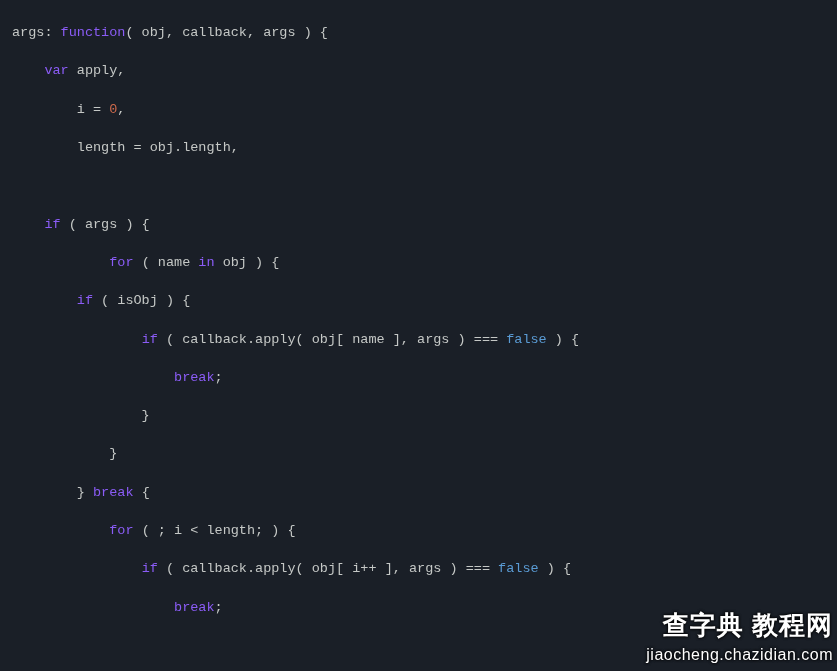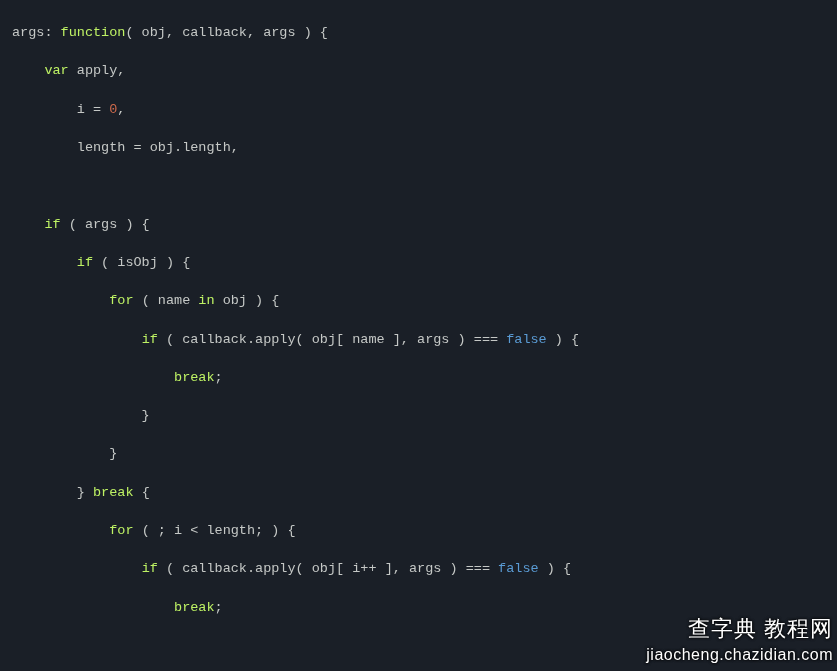--- a/index.html
+++ b/index.html
@@ -15,55 +15,55 @@
     position: relative;
   }
   .code-area {
     padding: 4px 0 4px 12px;
     white-space: pre;
   }
   .top-section {
     background: #1a1f27;
   }
   .line { display: block; min-height: 19px; }
-  .kw { color: #bef264; margin-top: 28px; }        
+  .kw { color: #8b5cf6; margin-top: 28px; }        
   .lit { color: #5a9bd4; }       
   .num { color: #cf6a4c; }
   .watermark {
     position: absolute;
     right: 4px;
     bottom: 4px;
     text-align: right;
     color: #fff;
     font-family: "Microsoft YaHei", sans-serif;
     text-shadow: 0 0 3px #000, 0 0 3px #000;
     pointer-events: none;
   }
   .watermark .big {
-    font-size: 22px;
-    font-weight: normal;
+    font-size: 26px;
+    font-weight: bold;
     letter-spacing: 1px;
   }
   .watermark .small {
     font-size: 16px;
     letter-spacing: 0.5px;
   }
 </style>
 </head>
 <body>
 
 <div class="top-section code-area">
 <span class="line"><span>args: </span><span class="kw">function</span><span>( obj, callback, args ) {</span></span>
 <span class="line"><span>    </span><span class="kw">var</span><span> apply,</span></span>
 <span class="line"><span>        i = </span><span class="num">0</span><span>,</span></span>
 <span class="line"><span>        length = obj.length,</span></span>
 <span class="line"><span></span></span>
 <span class="line"><span>    </span><span class="kw">if</span><span> ( args ) {</span></span>
+<span class="line"><span>            </span><span class="kw">for</span><span> ( name </span><span class="kw">in</span><span> obj ) {</span></span>
 <span class="line"><span>        </span><span class="kw">if</span><span> ( isObj ) {</span></span>
-<span class="line"><span>            </span><span class="kw">for</span><span> ( name </span><span class="kw">in</span><span> obj ) {</span></span>
 <span class="line"><span>                </span><span class="kw">if</span><span> ( callback.apply( obj[ name ], args ) === </span><span class="lit">false</span><span> ) {</span></span>
 <span class="line"><span>                    </span><span class="kw">break</span><span>;</span></span>
 <span class="line"><span>                }</span></span>
 <span class="line"><span>            }</span></span>
 <span class="line"><span>        } </span><span class="kw">break</span><span> {</span></span>
 <span class="line"><span>            </span><span class="kw">for</span><span> ( ; i &lt; length; ) {</span></span>
 <span class="line"><span>                </span><span class="kw">if</span><span> ( callback.apply( obj[ i++ ], args ) === </span><span class="lit">false</span><span> ) {</span></span>
 <span class="line"><span>                    </span><span class="kw">break</span><span>;</span></span>
 
 

